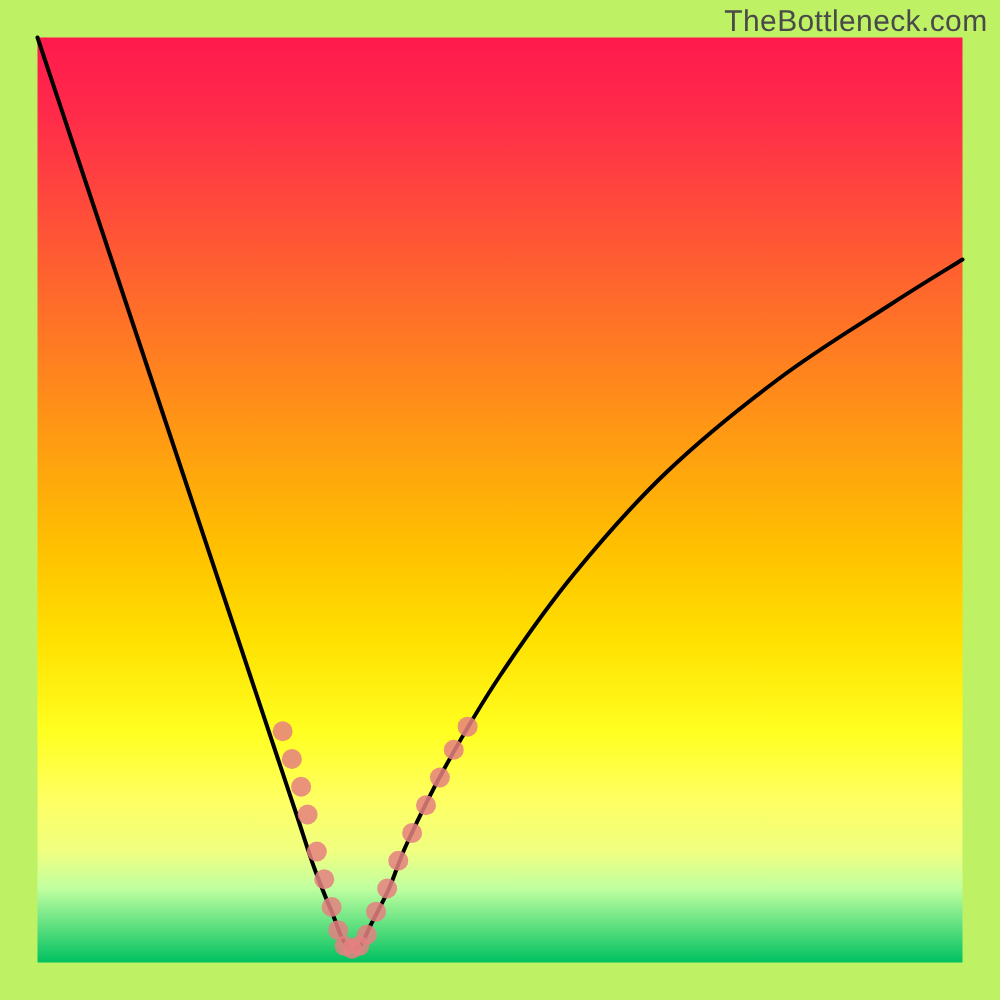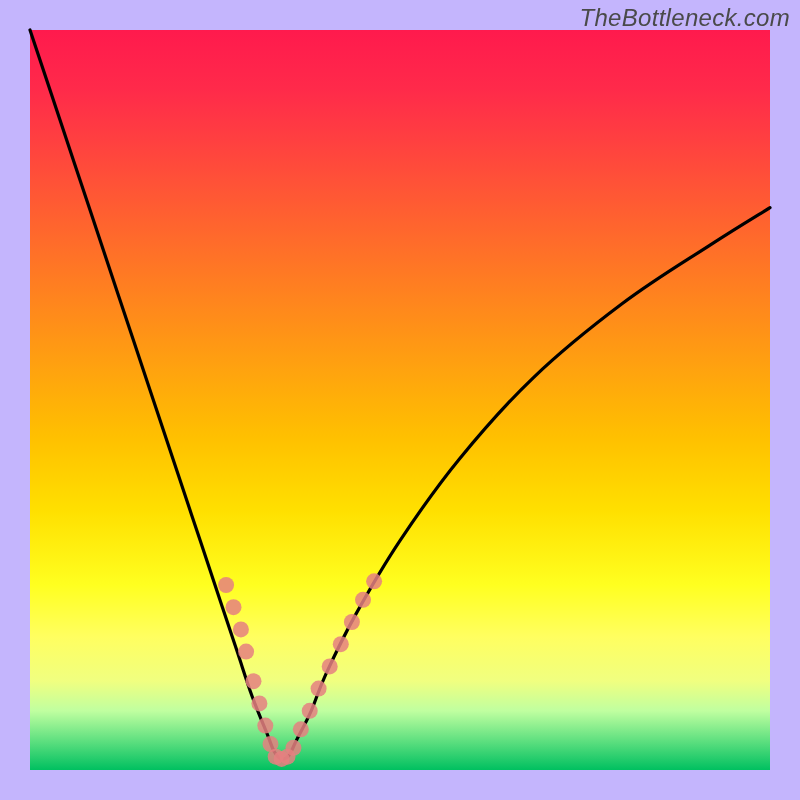--- a/index.html
+++ b/index.html
@@ -8,22 +8,21 @@
     width: 800px;
     height: 800px;
     overflow: hidden;
     background: #000;
     font-family: Arial, Helvetica, sans-serif;
   }
   .frame {
     position: relative;
     width: 800px;
     height: 800px;
-    background: #c4b5fd;
-    font-style: italic;
+    background: #bef264;
   }
   .plot-area {
     position: absolute;
     left: 30px;
     top: 30px;
     width: 740px;
     height: 740px;
     background: linear-gradient(to bottom,
       #ff1a4d 0%,
       #ff2a4a 8%,

